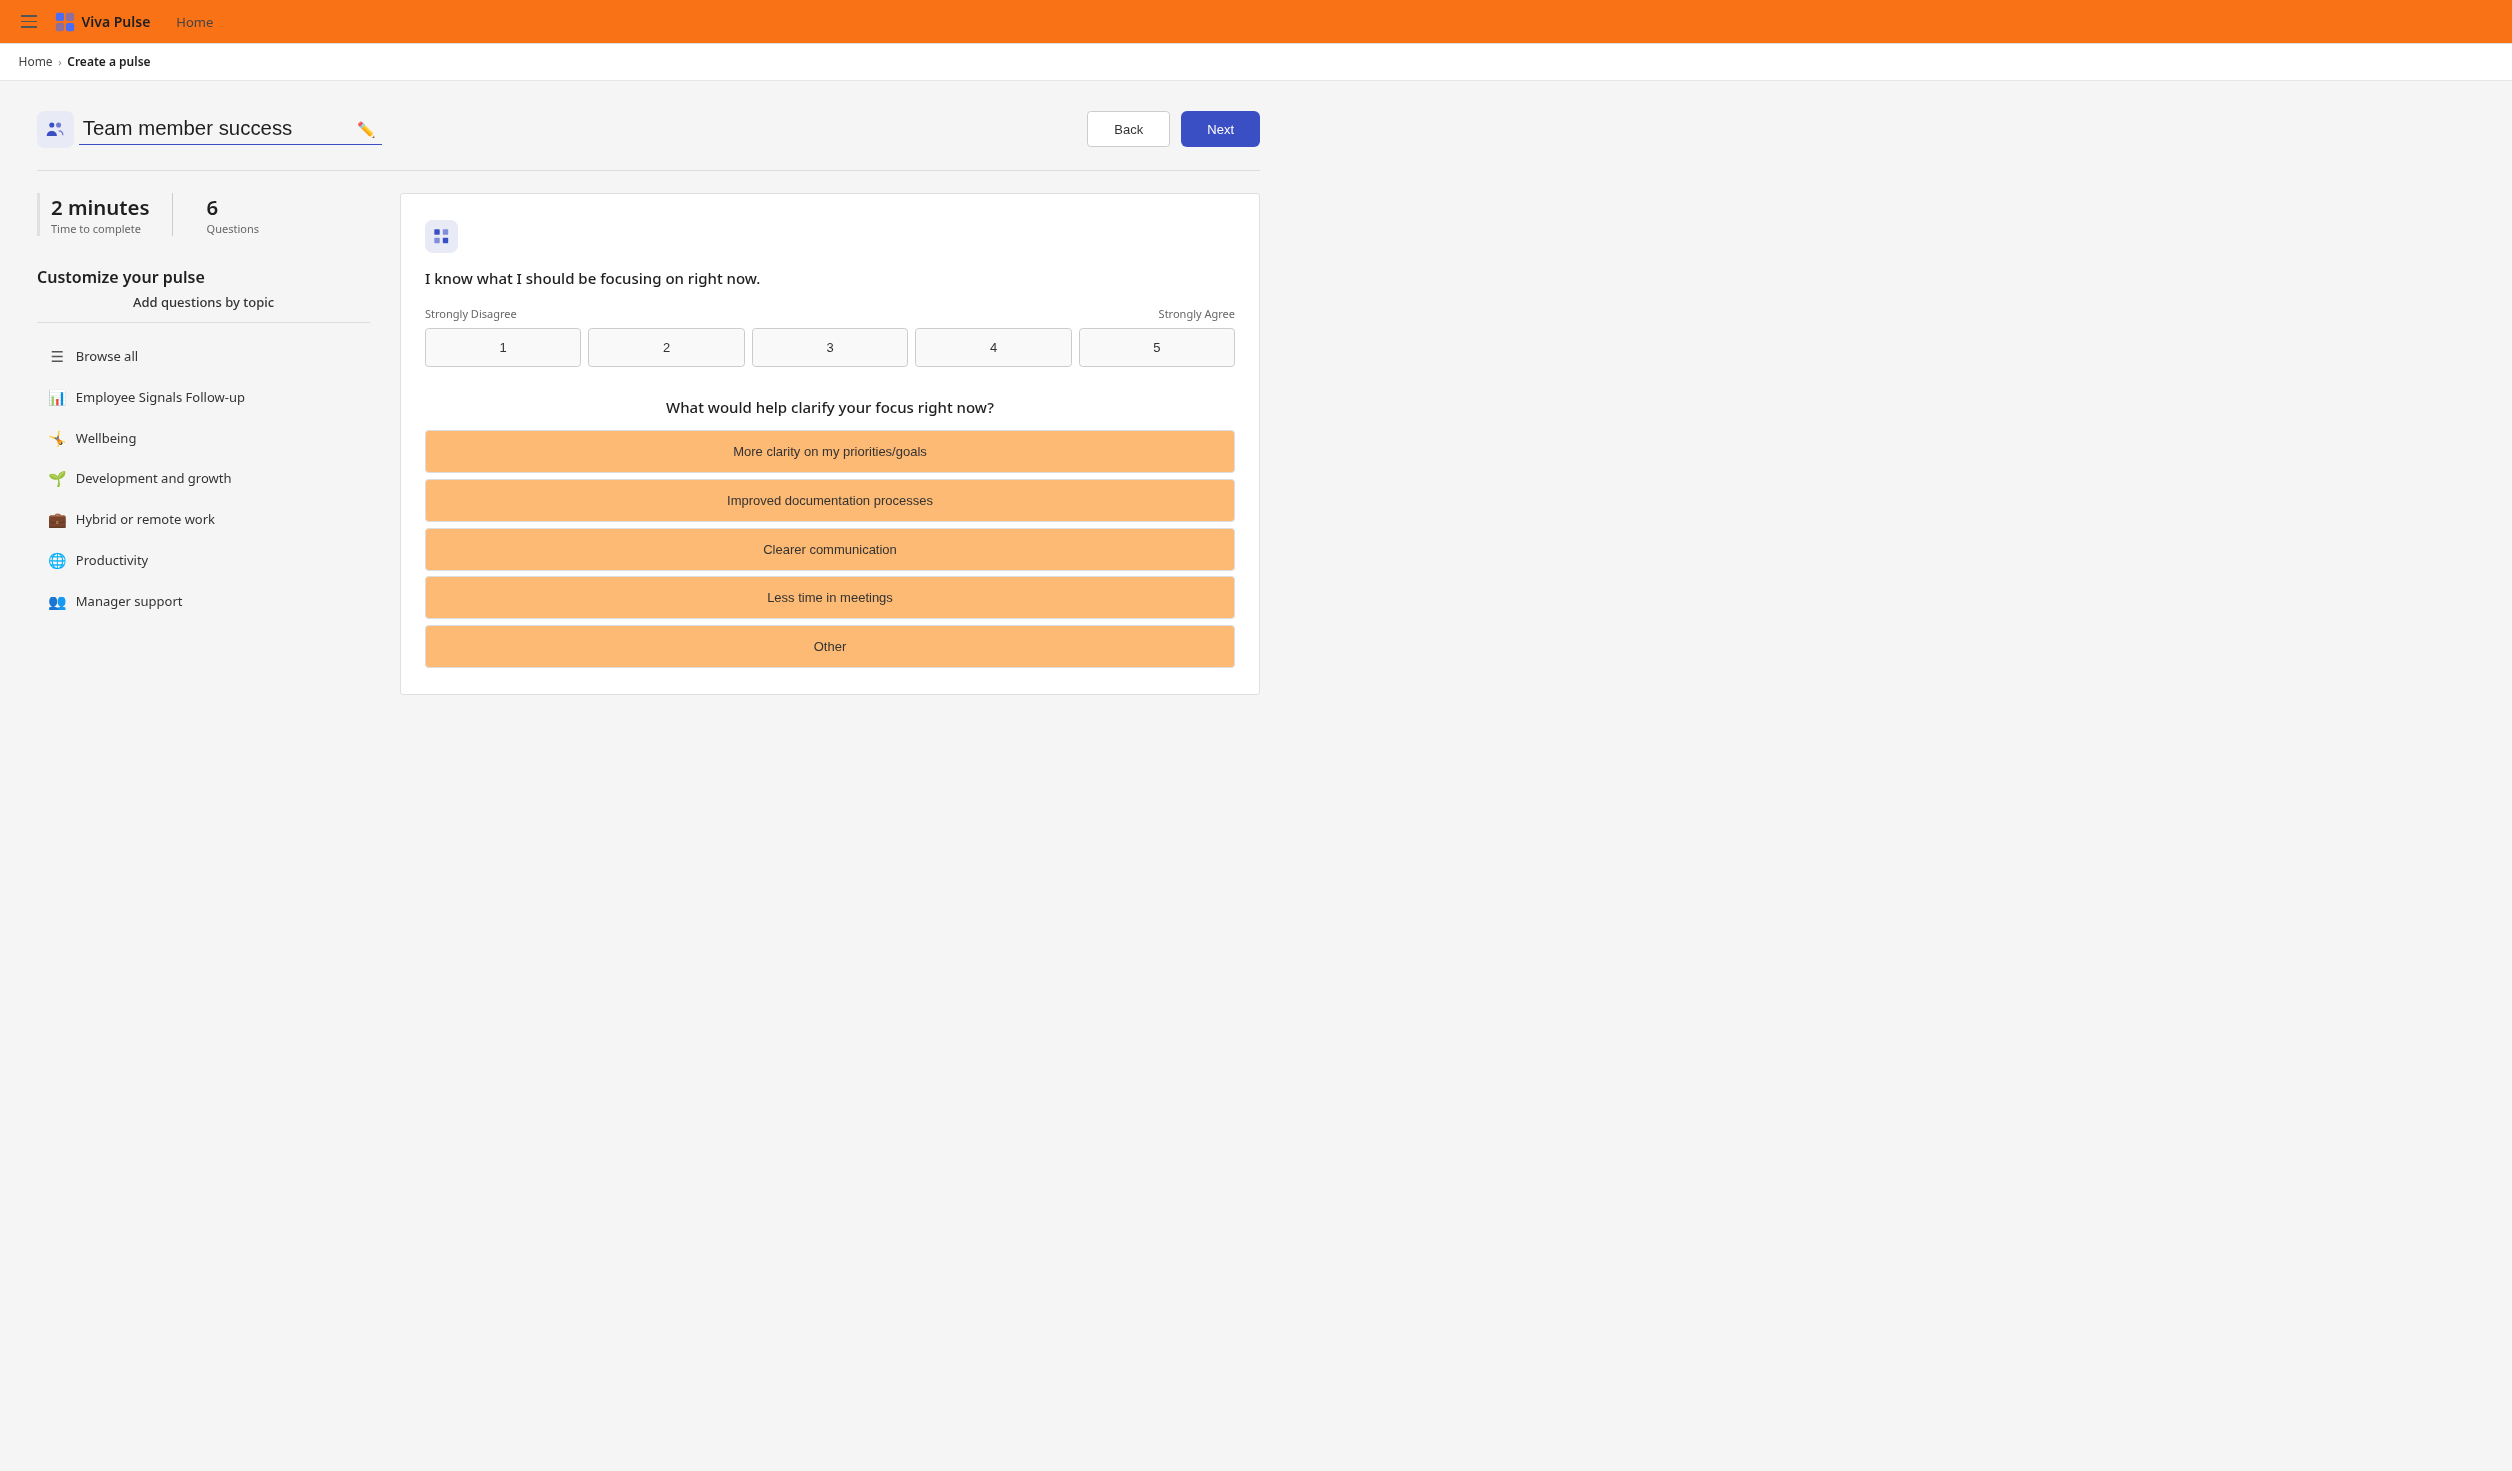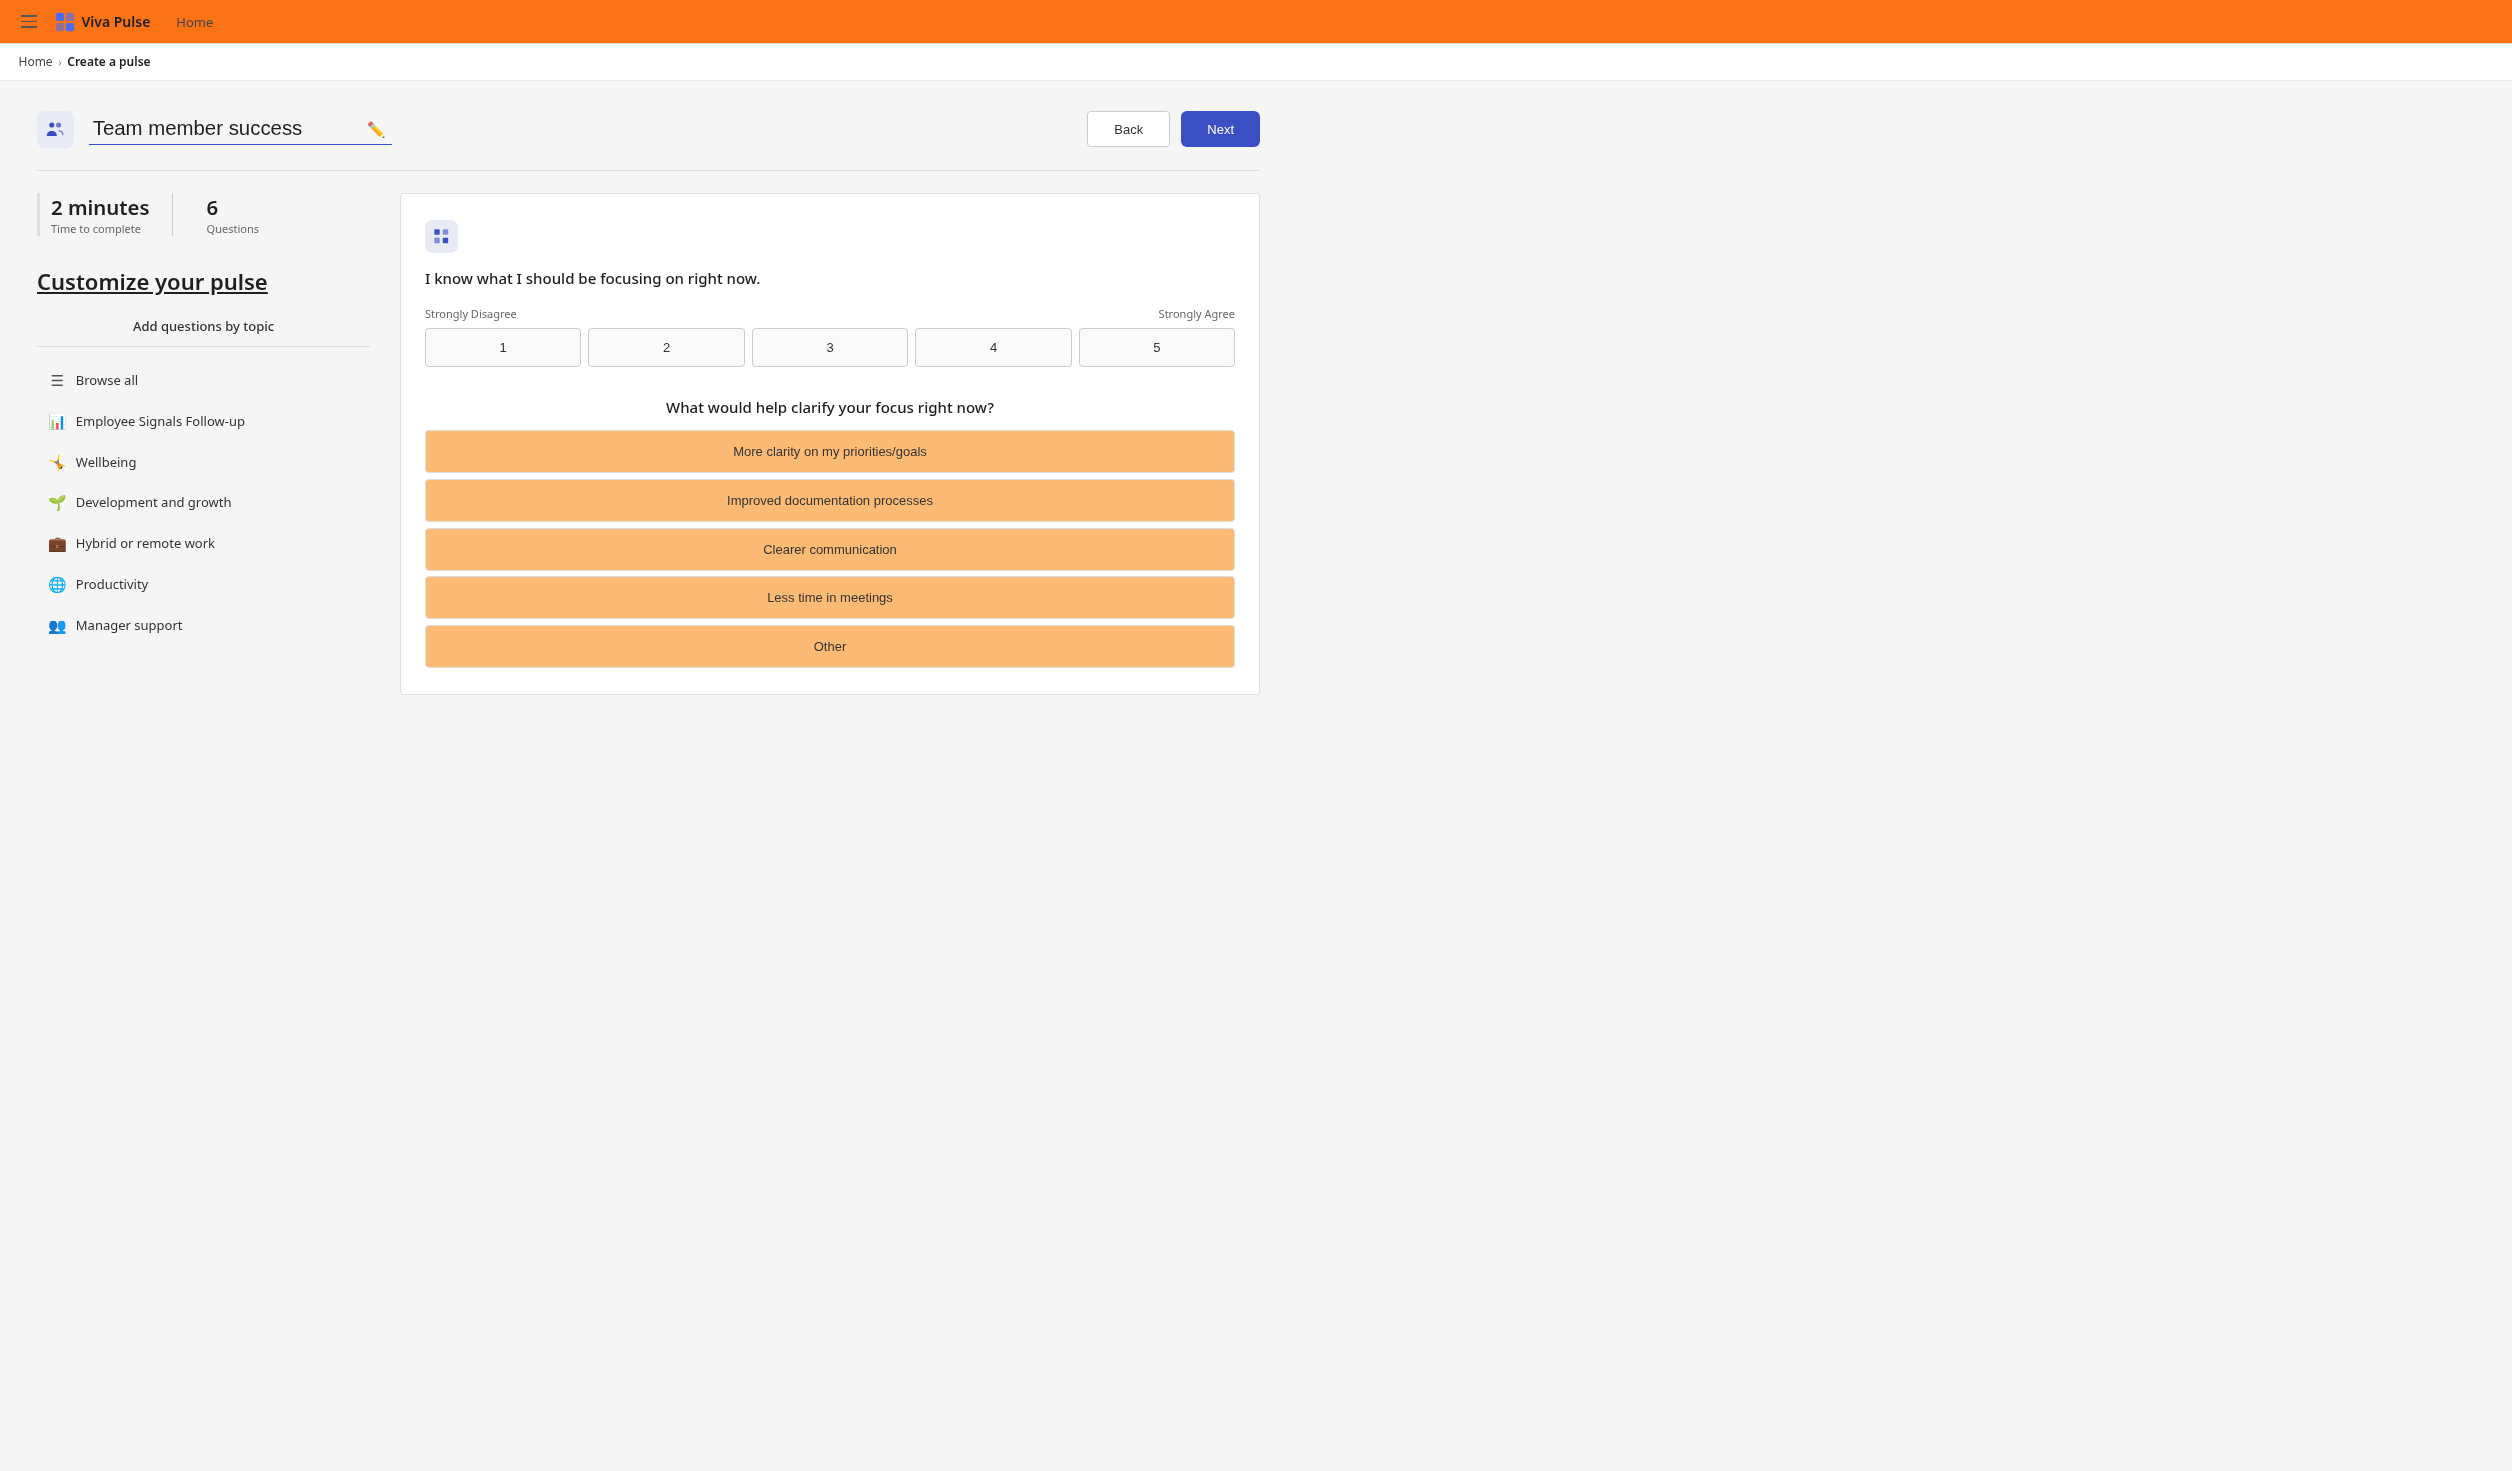--- a/index.html
+++ b/index.html
@@ -63,21 +63,21 @@
     
     .header-row {
       display: flex;
       align-items: center;
       justify-content: space-between;
       margin-bottom: 22px;
     }
     .title-area {
       display: flex;
       align-items: center;
-      gap: 15px;
+      gap: 5px;
     }
     .title-icon {
       width: 37px; height: 37px;
       background: #e8eaf6;
       border-radius: 7.4px;
       display: flex; align-items: center; justify-content: center;
     }
     .title-input-wrap {
       position: relative;
     }
@@ -160,25 +160,24 @@
     .stat-value {
       font-size: 20.4px;
       font-weight: 600;
       color: #1f1f1f;
     }
     .stat-label {
       font-size: 11px;
       color: #666;
     }
     .customize-title {
-      font-size: 22px;
+      font-size: 16px;
       font-weight: 600;
-      margin-bottom: 21px;
+      margin-bottom: 5px;
       color: #1f1f1f;
-      text-decoration: underline;
     }
     .topic-label {
       font-size: 13px;
       font-weight: 500;
       color: #333;
       margin-bottom: 11px;
       text-align: center;
     }
     .topic-divider {
       border: none;

